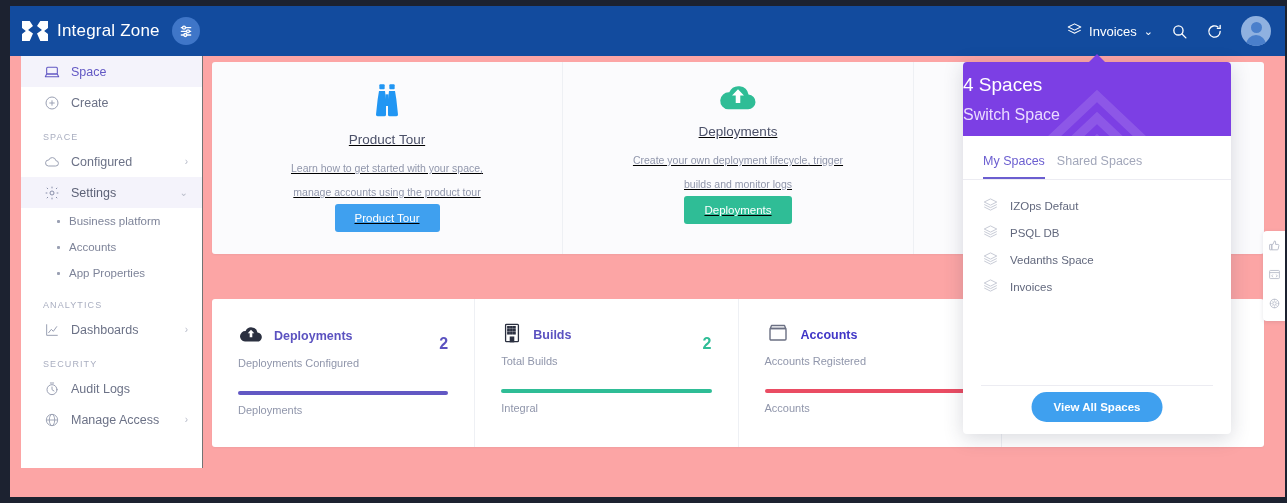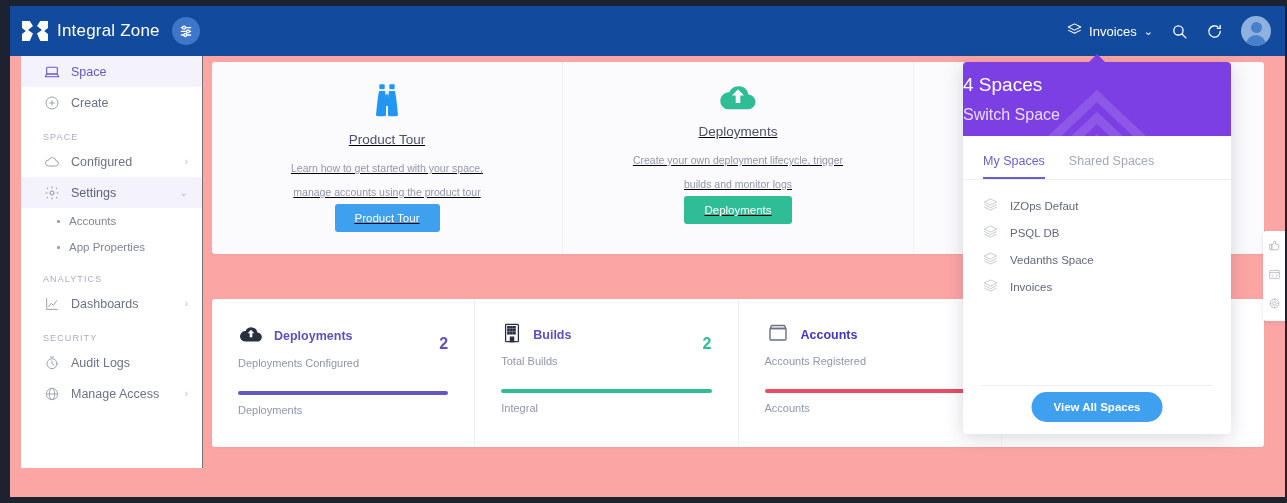--- a/index.html
+++ b/index.html
@@ -143,21 +143,21 @@
     display: flex; flex-direction: column; justify-content: center;
     position: relative; overflow: hidden;
   }
   .dd-head .wm {
     position: absolute; left: 50%; top: 14px; transform: translateX(-50%);
     width: 200px; height: 110px; opacity: .13;
   }
   .dd-count { color: #fff; font-size: 19px; position: relative; }
   .dd-sub { color: #eadcff; font-size: 16px; margin-top: 10px; position: relative; }
   .dd-tabs {
-    display: flex; gap: 24px; padding: 18px 20px 0; border-bottom: 1px solid #ececf2;
+    display: flex; gap: 12px; padding: 18px 20px 0; border-bottom: 1px solid #ececf2;
   }
   .dd-tab { font-size: 12.5px; color: #a2a7ba; padding-bottom: 9px; cursor: pointer; }
   .dd-tab.active { color: #6b5ed0; border-bottom: 2px solid #6b5ed0; }
   .dd-list { padding: 12px 0 0; }
   .dd-row {
     height: 27px; display: flex; align-items: center; gap: 12px;
     padding-left: 20px; font-size: 11.5px; color: #62687d; cursor: pointer;
   }
   .dd-foot-wrap { position: absolute; left: 18px; right: 18px; bottom: 48px; height: 1px; background: #ececf2; }
   .view-all {
@@ -263,20 +263,24 @@
       <span class="ico">
         <svg width="16" height="16" viewBox="0 0 24 24" fill="none" stroke="#7e84a0" stroke-width="1.4">
           <circle cx="12" cy="12" r="3"></circle>
           <path d="M12 2.5v2.5M12 19v2.5M4.2 4.2l1.8 1.8M18 18l1.8 1.8M2.5 12H5M19 12h2.5M4.2 19.8L6 18M18 6l1.8-1.8"></path>
         </svg>
       </span>
       <span style="color:#5d6277;">Settings</span>
       <span class="chev">⌄</span>
     </div>
 
+    <div class="side-sub">
+      <span class="dot"></span>
+      <span>Business platform</span>
+    </div>
     <div class="side-sub">
       <span class="dot"></span>
       <span>Accounts</span>
     </div>
     <div class="side-sub">
       <span class="dot"></span>
       <span>App Properties</span>
     </div>
 
     <div class="side-caption">ANALYTICS</div>

